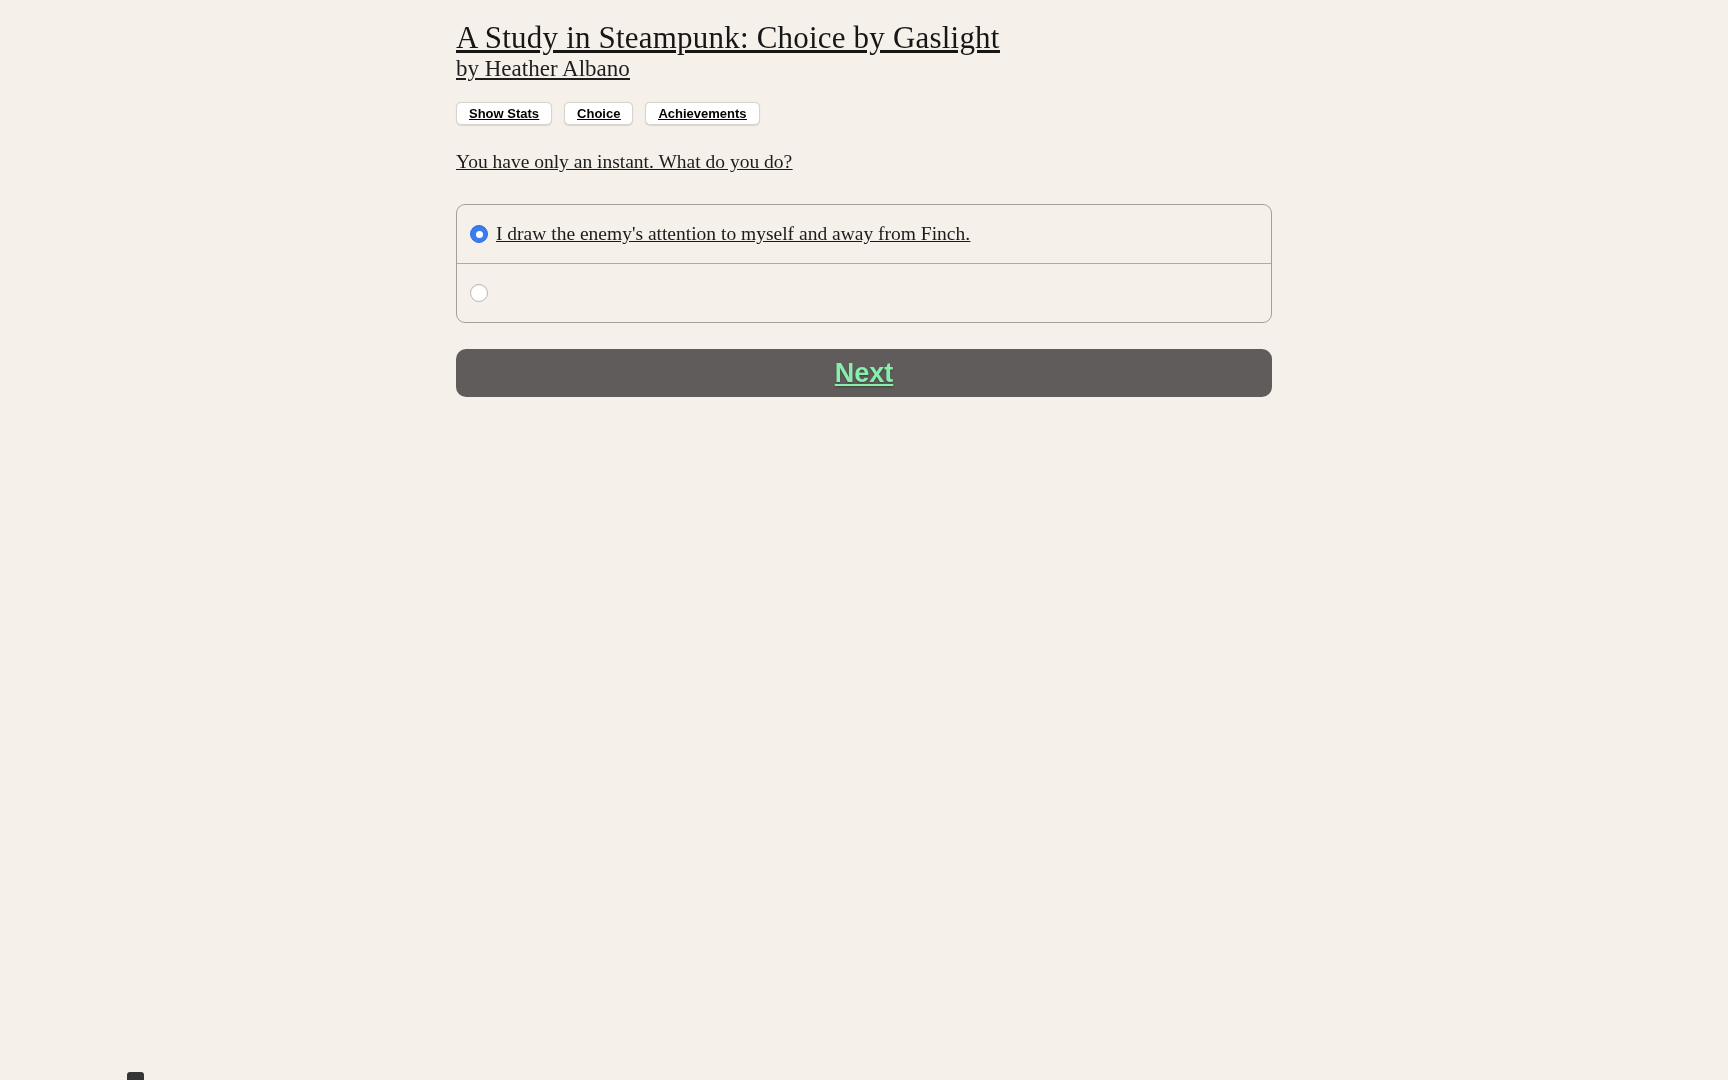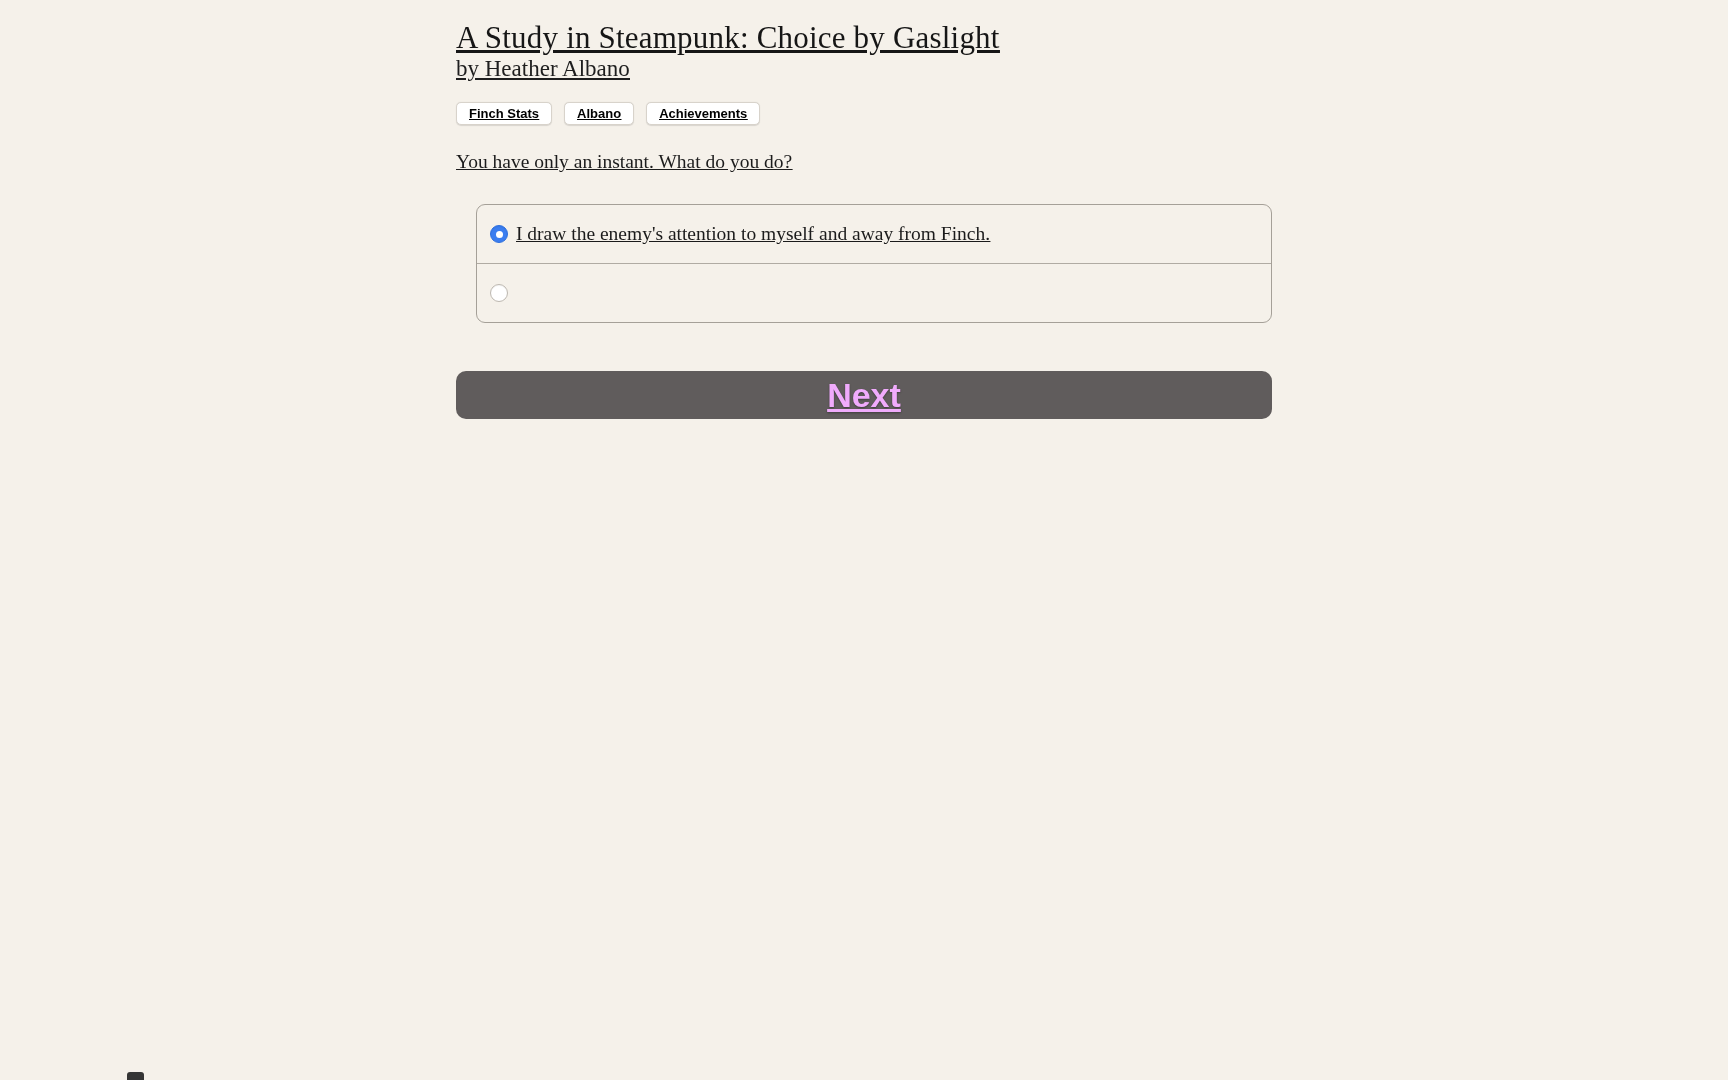--- a/index.html
+++ b/index.html
@@ -55,21 +55,20 @@
     margin-bottom: 29px;
     max-width: 816px;
   }
   .story p:last-child { margin-bottom: 0; }
   .choice-box {
     margin-top: 28px;
     border: 1px solid #a5a098;
     border-radius: 9px;
     background: #f5f1ea;
     overflow: hidden;
-    margin-left: 20px;
   }
   .choice-row {
     padding: 14px 16px 15px 13px;
     border-bottom: 1px solid #b0aba3;
     font-size: 19.5px;
     line-height: 29px;
     cursor: pointer;
   }
   .choice-row:last-child { border-bottom: none; }
   .radio {
@@ -90,29 +89,29 @@
   .radio.selected::after {
     content: "";
     position: absolute;
     left: 50%; top: 50%;
     width: 7px; height: 7px;
     margin: -3.5px 0 0 -3.5px;
     border-radius: 50%;
     background: #ffffff;
   }
   .next-btn {
-    margin-top: 48px;
+    margin-top: 26px;
     width: 816px;
     height: 48px;
     background: #605c5c;
     border: none;
     border-radius: 10px;
-    color: #f0abfc;
+    color: #86efac;
     font-family: "Liberation Sans", sans-serif;
-    font-size: 34px;
+    font-size: 27px;
     font-weight: 700;
     text-shadow: 0 1px 2px rgba(0,0,0,0.35);
     cursor: pointer;
   }
   .dock-peek {
     position: absolute;
     left: 127px;
     bottom: 0;
     width: 17px;
     height: 8px;
@@ -122,22 +121,22 @@
 </style>
 </head>
 <body>
 
 <div class="content">
 
   <h1 class="game-title">A Study in Steampunk: Choice by Gaslight</h1>
   <div class="byline">by Heather Albano</div>
 
   <div class="toolbar">
-    <button>Finch Stats</button>
-    <button>Albano</button>
+    <button>Show Stats</button>
+    <button>Choice</button>
     <button>Achievements</button>
   </div>
 
   <div class="story">
     <p>You have only an instant. What do you do?</p>
   </div>
 
   <div class="choice-box">
     <div class="choice-row">
       <span class="radio selected"></span><span>I draw the enemy's attention to myself and away from Finch.</span>

